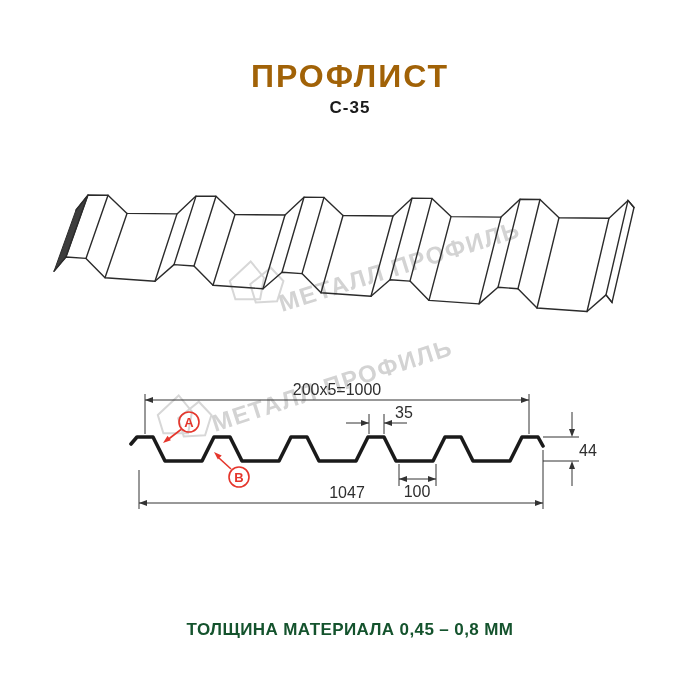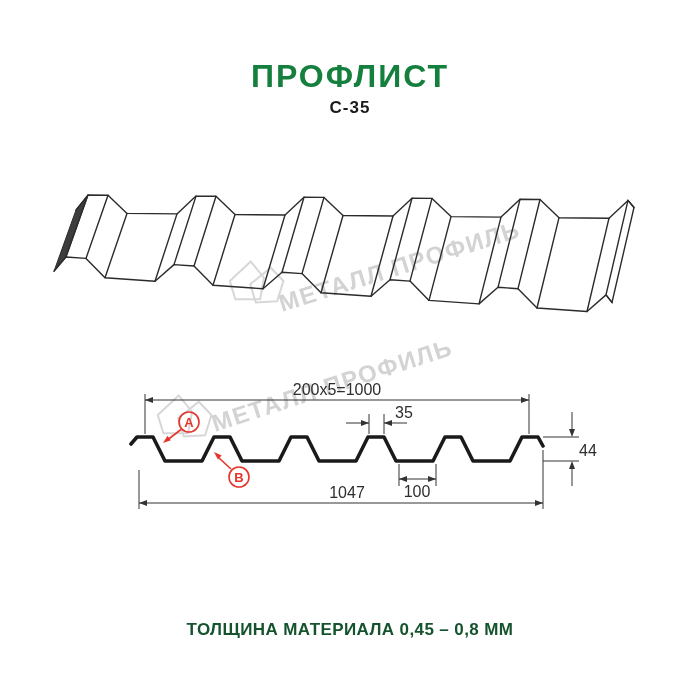--- a/index.html
+++ b/index.html
@@ -1,19 +1,19 @@
 <!DOCTYPE html>
 <html><head>
 <meta charset="utf-8">
 <style>
   html,body{margin:0;padding:0;background:#ffffff;}
   .page{position:relative;width:700px;height:700px;background:#ffffff;overflow:hidden;
         font-family:"Liberation Sans", sans-serif;}
   .title{position:absolute;top:58px;left:0;width:700px;text-align:center;
-         font-size:32px;font-weight:800;letter-spacing:2px;color:#15803d;}
+         font-size:32px;font-weight:800;letter-spacing:2px;color:#a16207;}
   .subtitle{position:absolute;top:98px;left:0;width:700px;text-align:center;
             font-size:17px;font-weight:700;letter-spacing:1px;color:#1a1a1a;}
   .footer{position:absolute;top:620px;left:0;width:700px;text-align:center;
           font-size:17px;font-weight:600;letter-spacing:0.4px;color:#14532d;}
   svg{position:absolute;top:0;left:0;}
   .wm-text{font-family:"Liberation Sans", sans-serif;font-size:24px;font-weight:700;
            letter-spacing:1.5px;fill:#d3d3d3;}
   .wm-logo{fill:none;stroke:#d7d7d7;stroke-width:2;}
   .sheet3d{fill:none;stroke:#2b2b2b;stroke-width:1.4;stroke-linejoin:round;stroke-linecap:round;}
   .lip-dark{fill:#3d3d3d;stroke:#2b2b2b;stroke-width:1;}

